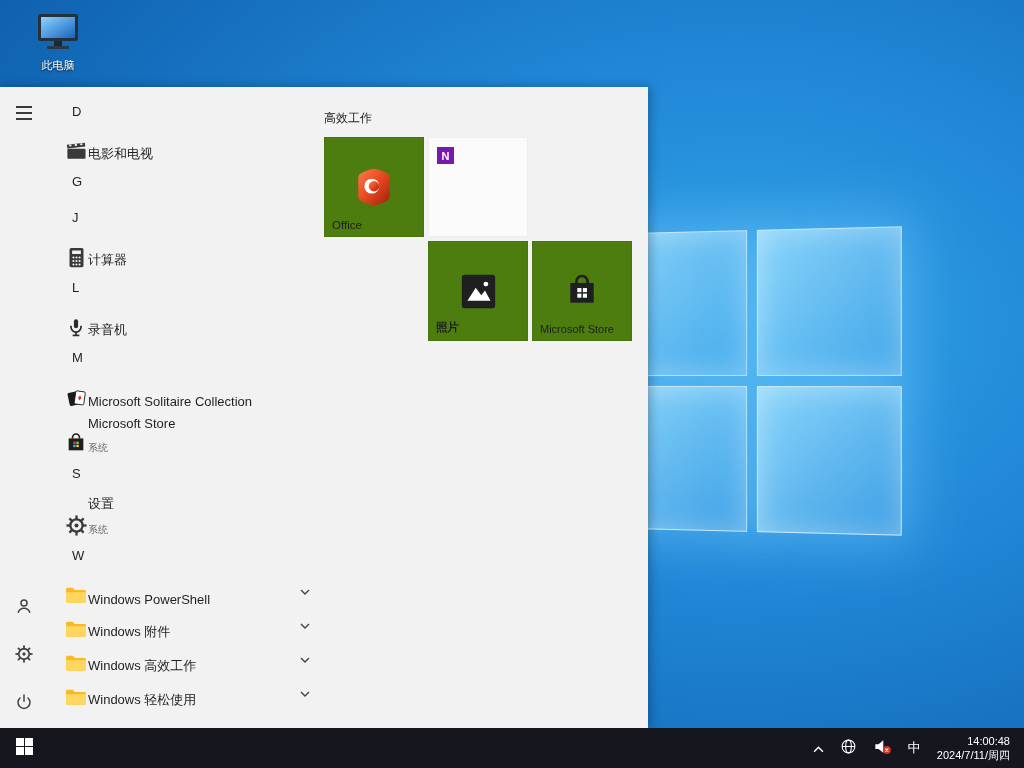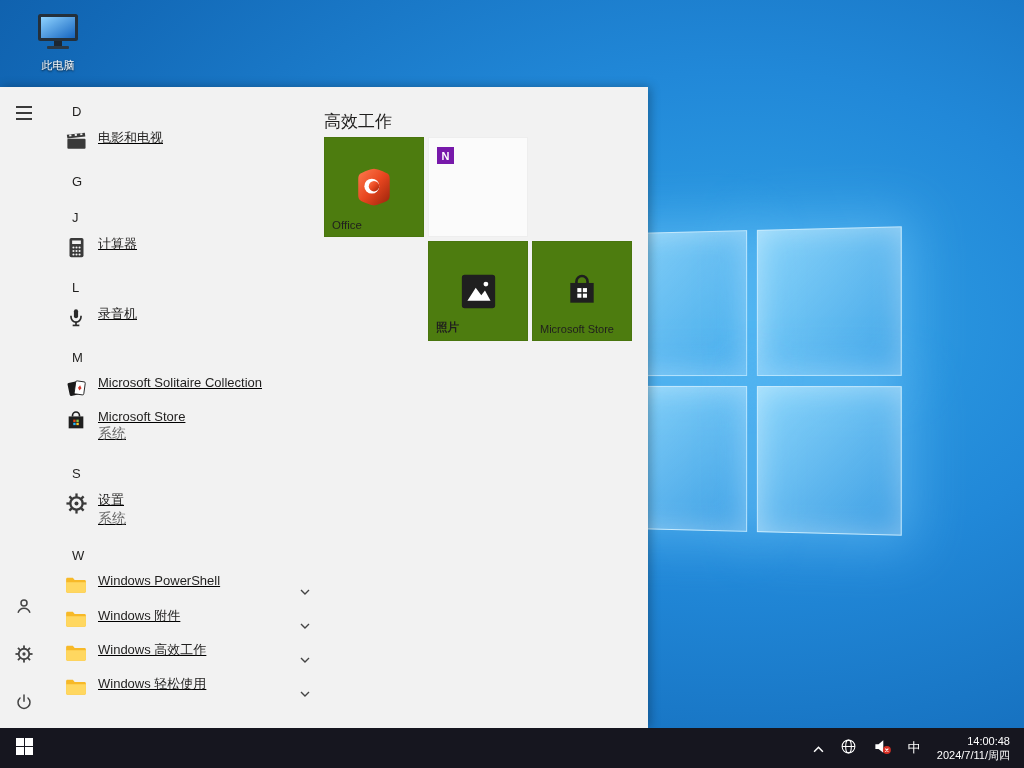--- a/index.html
+++ b/index.html
@@ -41,31 +41,31 @@
   .rail { flex: 0 0 48px; width: 48px; position: relative; }
   .rail-btn { width: 48px; height: 48px; display: flex; align-items: center; justify-content: center; cursor: pointer; }
   .rail-top { position: absolute; top: 2px; left: 0; }
   .rail-bottom { position: absolute; bottom: 0; left: 0; display: flex; flex-direction: column; }
   .hamburger { display: flex; flex-direction: column; gap: 4px; }
   .hamburger i { display: block; width: 16px; height: 2px; background: #3a3a3a; }
 
   .app-list { flex: 0 0 276px; width: 276px; padding-top: 6px; overflow: hidden; }
   .letter-row { height: 36px; display: flex; align-items: center; padding-left: 24px;
     font-size: 13px; color: #201f1e; cursor: pointer; }
-  .app-row { height: 34px; display: flex; align-items: flex-start; gap: 10px; padding-left: 16px;
-    position: relative; cursor: pointer; text-decoration: underline; }
+  .app-row { height: 34px; display: flex; align-items: flex-end; padding-left: 16px;
+    position: relative; cursor: pointer; }
   .app-row.two { height: 46px; }
   .app-icon { flex: 0 0 24px; width: 24px; height: 24px; display: flex; align-items: center; justify-content: center; }
   .app-label { font-size: 13px; color: #201f1e; white-space: nowrap; }
-  .app-sub { font-size: 14px; color: #6a6a6a; margin-top: 1px; }
+  .app-sub { font-size: 10px; color: #6a6a6a; margin-top: 10px; }
   .label-stack { display: flex; flex-direction: column; justify-content: center; }
   .chev { position: absolute; right: 14px; top: 50%; transform: translateY(-50%); }
 
   .tiles { flex: 1; padding: 23px 0 0 0; }
-  .tiles-title { font-size: 17px; color: #201f1e; height: 17px; cursor: default; }
+  .tiles-title { font-size: 12px; color: #201f1e; height: 17px; cursor: default; }
   .tile-grid { margin-top: 10px; display: grid; grid-template-columns: repeat(3, 100px);
     grid-auto-rows: 100px; gap: 4px; }
   .tile { position: relative; background: #4d7c0f; box-shadow: inset 0 0 0 1px rgba(0,0,0,.05); cursor: pointer; }
   .t-office  { grid-column: 1; grid-row: 1; }
   .t-onenote { grid-column: 2; grid-row: 1; background: #fbfbfb; }
   .t-photos  { grid-column: 2; grid-row: 2; font-weight: bold; }
   .t-store   { grid-column: 3; grid-row: 2; }
   .tile-center { position: absolute; inset: 0; display: flex; align-items: center; justify-content: center; }
   .tile-label { position: absolute; left: 8px; bottom: 6px; font-size: 11.5px; color: #201f1e; }
   .t-store .tile-label { font-size: 11px; }

